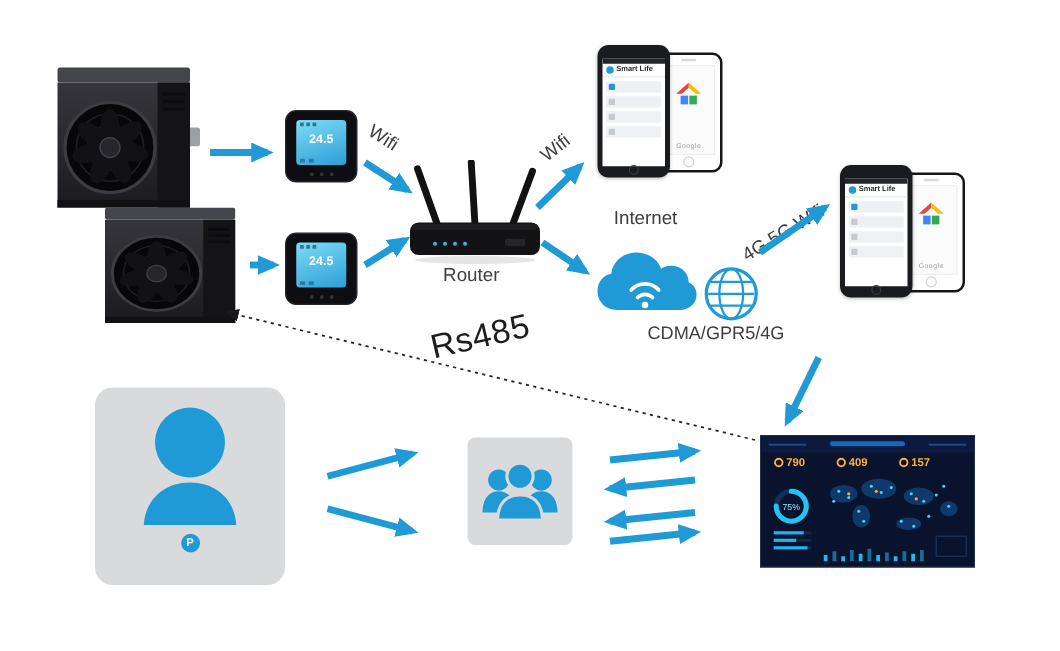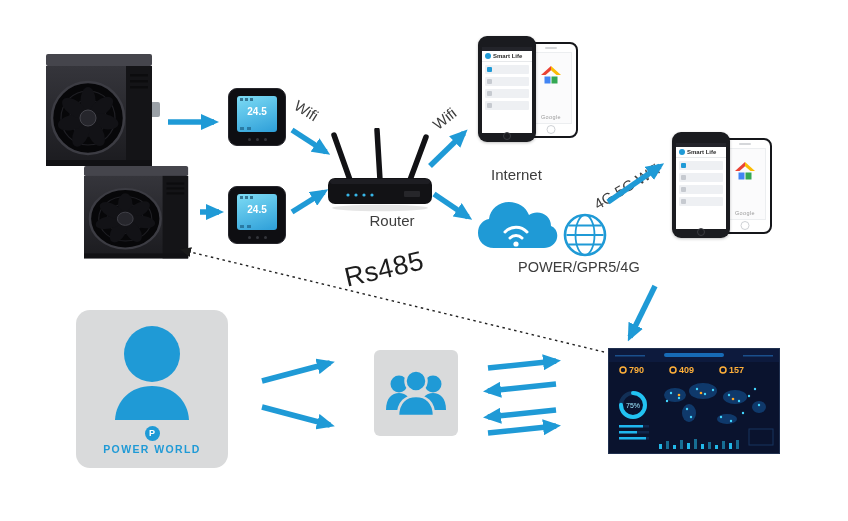--- a/index.html
+++ b/index.html
@@ -177,26 +177,26 @@
       <rect x="6" y="51" width="100" height="5" rx="2.5" fill="#1d1d22"></rect>
       <g fill="#3cc8ff" opacity=".9">
         <circle cx="24" cy="67" r="1.6"></circle>
           <circle cx="32" cy="67" r="1.6"></circle>
         <circle cx="40" cy="67" r="1.6"></circle>
           <circle cx="48" cy="67" r="1.6"></circle>
       </g>
       <rect x="80" y="63" width="16" height="6" rx="1" fill="#26262a"></rect>
     </svg>
   </div>
-  <div class="label" style="left:360px;top:212px;width:64px;text-align:center">Router</div>
+  <div class="label" style="left:345px;top:212px;width:64px;text-align:center">Router</div>
 
   <div class="label label-rot" style="left:294px;top:102px;transform:rotate(32deg)">Wifi</div>
   <div class="label label-rot" style="left:432px;top:110px;transform:rotate(-38deg)">Wifi</div>
   <div class="label" style="left:491px;top:166px">Internet</div>
-  <div class="label" style="left:518px;top:259px;font-size:14.5px">POWER/GPR5/4G</div>
+  <div class="label" style="left:518px;top:259px;font-size:14.5px">CDMA/GPR5/4G</div>
   <div class="label label-rot" style="left:590px;top:178px;transform:rotate(-31deg)">4G 5G Wifi</div>
   <div class="label rs485" style="left:344px;top:254px">Rs485</div>
 
   <div class="cloud-wrap">
     <svg width="82" height="56" viewBox="0 0 82 56">
       <path fill="#1f9ad6" d="M18,50 C8,50 2,43 2,35 C2,27 7,22 13,21 C14,11 23,4 33,4 C42,4 50,9 53,17
         C55,15.5 58,14.5 61,14.5 C69,14.5 75,20 75,28 C80,30 82,35 81,40 C80,46 74,50 68,50 Z"></path>
       <g stroke="#ffffff" stroke-width="3" fill="none" stroke-linecap="round">
         <path d="M29,34 A15,15 0 0 1 51,34"></path>
         <path d="M34,40 A8.5,8.5 0 0 1 46,40"></path>
@@ -273,21 +273,20 @@
     </div>
   </div>
 
   <div class="card person-card">
     <svg width="92" height="96" viewBox="0 0 92 96" style="margin-top:14px">
       <circle cx="46" cy="30" r="28" fill="#1f9ad6"></circle>
       <path d="M46,62 C24,62 10,77 9,96 L83,96 C82,77 68,62 46,62 Z" fill="#1f9ad6"></path>
     </svg>
     <div class="brand">
       <div class="brand-logo">P</div>
-      <div class="brand-name">POWER WORLD</div>
     </div>
   </div>
 
   <div class="card group-card">
     <svg width="66" height="58" viewBox="0 0 66 58">
       <g fill="#1f9ad6">
         <circle cx="16" cy="20" r="8.5"></circle>
         <path d="M3,46 C3,34 9,29 16,29 C23,29 29,34 29,46 Z"></path>
         <circle cx="50" cy="20" r="8.5"></circle>
         <path d="M37,46 C37,34 43,29 50,29 C57,29 63,34 63,46 Z"></path>

